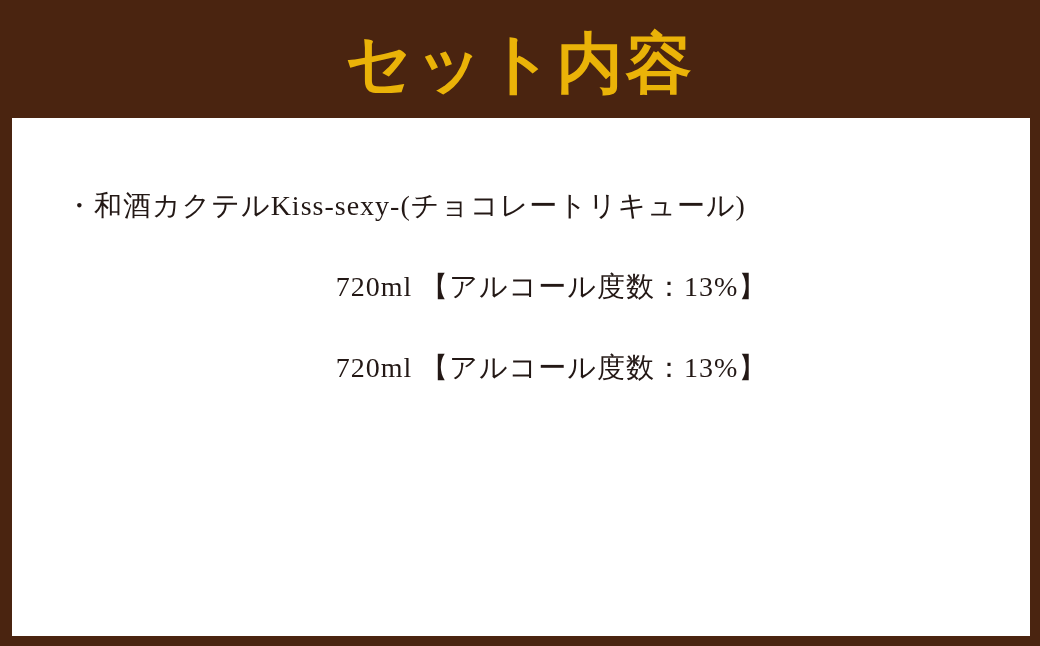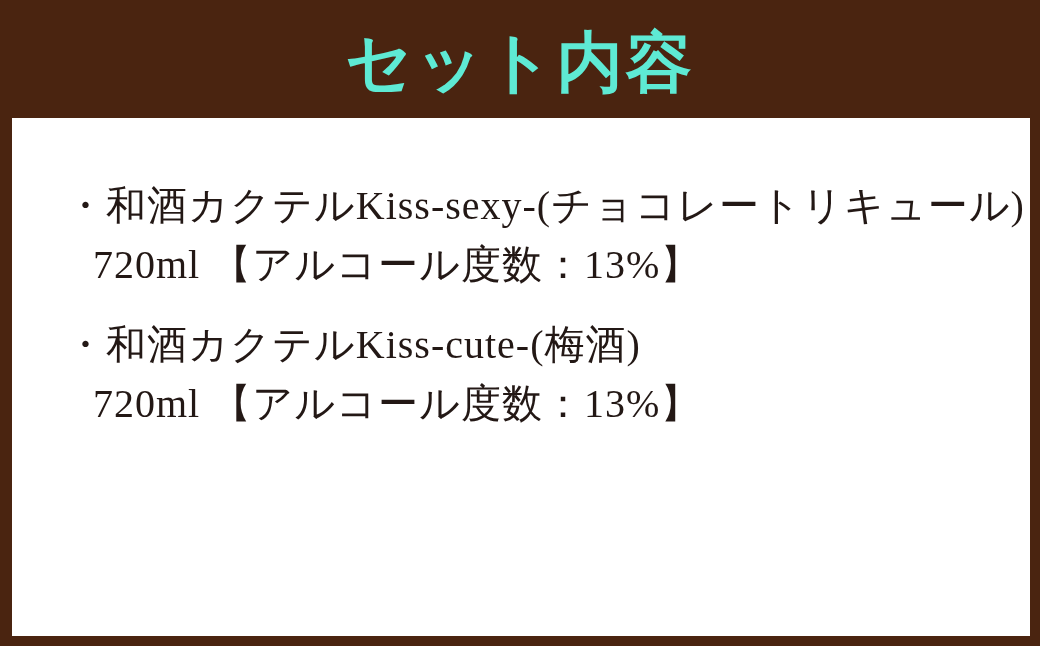--- a/index.html
+++ b/index.html
@@ -21,73 +21,73 @@
     position: absolute;
     top: 0;
     left: 0;
     width: 1040px;
     height: 118px;
     display: flex;
     align-items: center;
     justify-content: center;
   }
   .banner-header .title {
-    font-family: Liberation Serif, serif;
+    font-family: Liberation Sans, sans-serif;
     font-weight: 700;
     font-size: 66px;
     letter-spacing: 3px;
-    color: #5eead4;
+    color: #eab308;
     line-height: 1;
     padding-top: 8px;
   }
   .content-panel {
     position: absolute;
     left: 12px;
     top: 118px;
     width: 1018px;
     height: 518px;
     background: #FFFFFF;
     box-sizing: border-box;
     padding: 68px 20px 0 53px;
     font-family: "Liberation Serif", "DejaVu Serif", serif;
     color: #231815;
-    font-size: 40px;
+    font-size: 28px;
     line-height: 40px;
   }
   .set-item {
     margin-bottom: 40px;
   }
   .item-name {
     white-space: nowrap;
     letter-spacing: 1px;
   }
   .item-detail {
-    margin-top: 19px;
+    margin-top: 41px;
     padding-left: 28px;
     white-space: nowrap;
     letter-spacing: 1px;
+    text-align: center;
   }
 </style>
 </head>
 <body>
 
 <div class="banner-frame">
 
   <div class="banner-header">
     <div class="title">セット内容</div>
   </div>
 
   <div class="content-panel">
 
     <div class="set-item">
       <div class="item-name">・和酒カクテルKiss-sexy-(チョコレートリキュール)</div>
       <div class="item-detail">720ml 【アルコール度数：13%】</div>
     </div>
 
 
     <div class="set-item">
-      <div class="item-name">・和酒カクテルKiss-cute-(梅酒)</div>
       <div class="item-detail">720ml 【アルコール度数：13%】</div>
     </div>
 
   </div>
 
 </div>
 
 </body></html>

